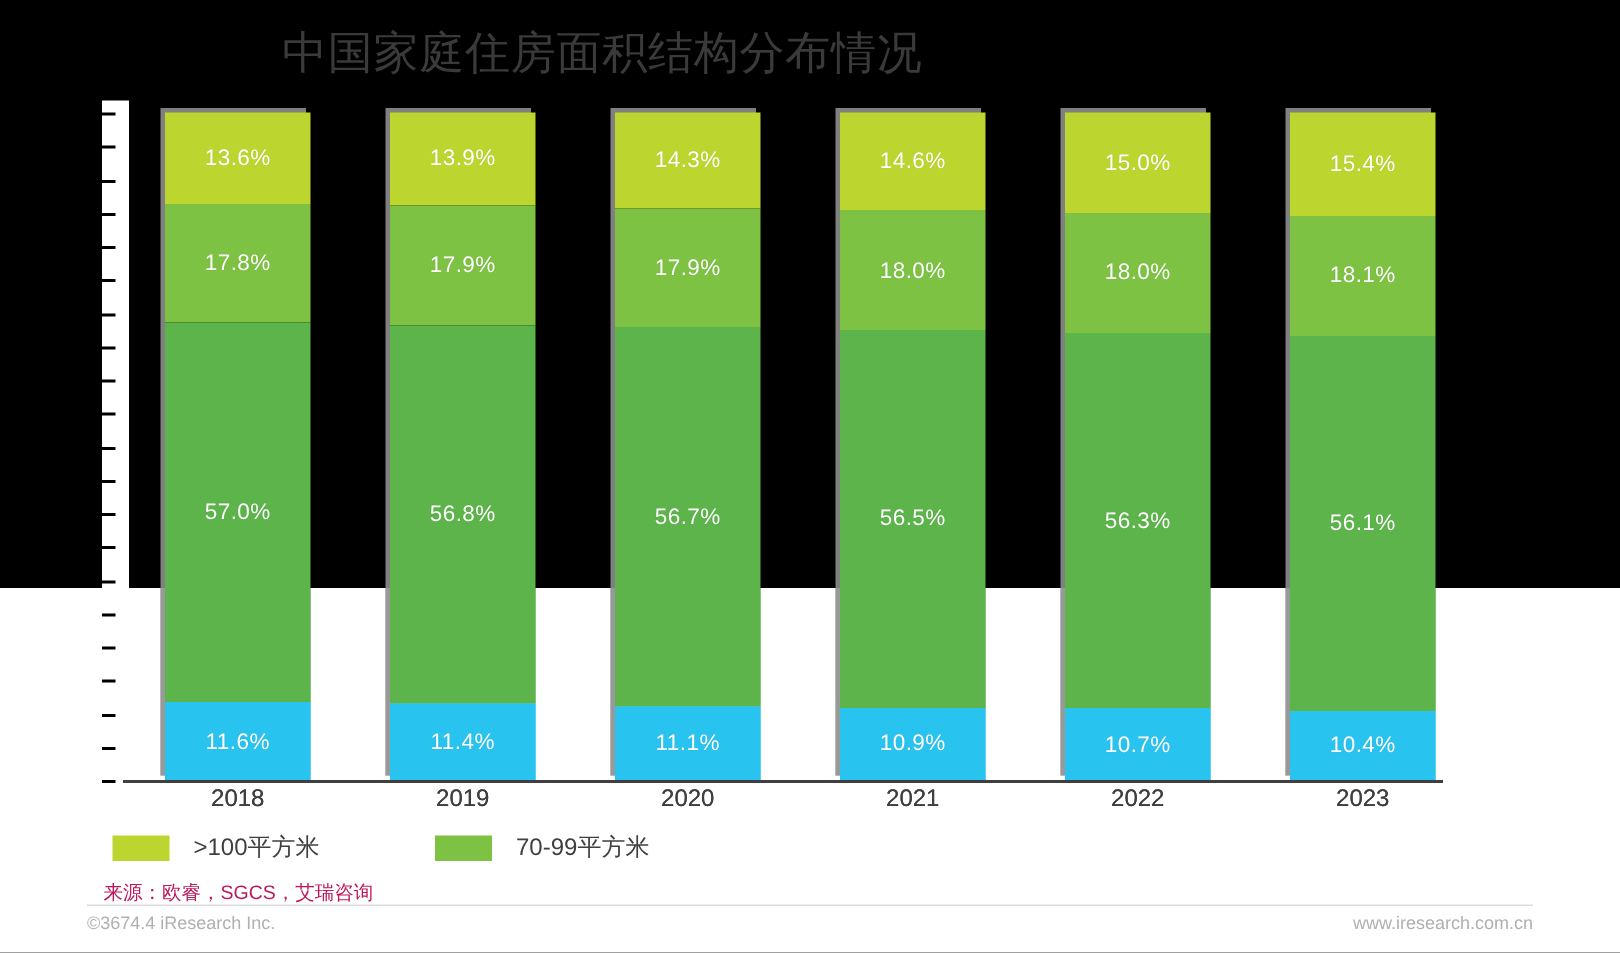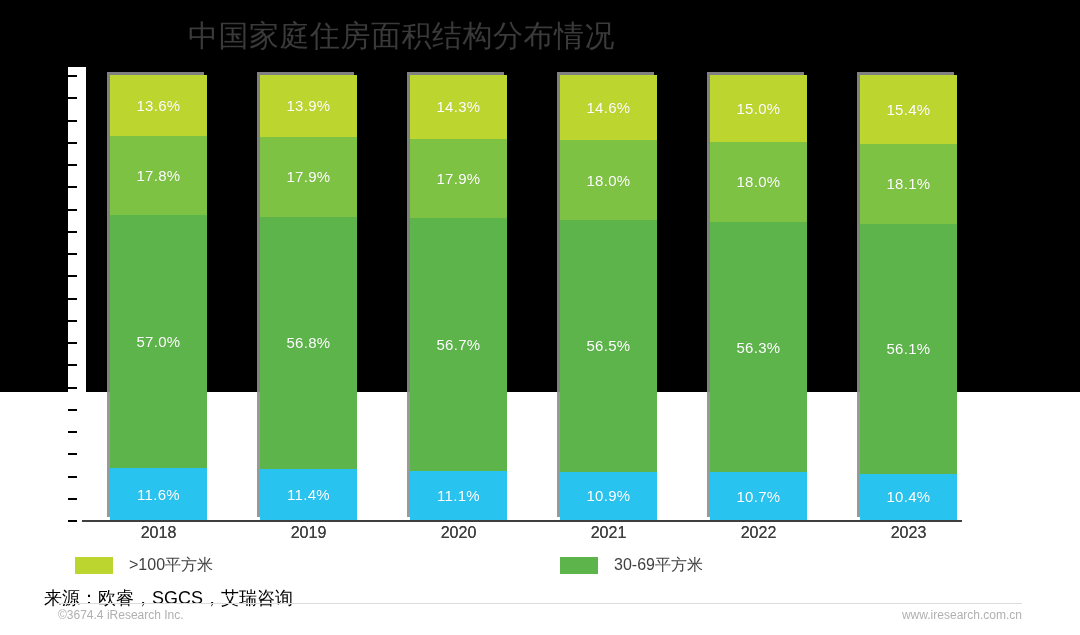--- a/index.html
+++ b/index.html
@@ -144,24 +144,24 @@
   }
   .legend-label {
     font-size: 16px;
     color: #3f3f3f;
     white-space: nowrap;
   }
 
   
   #source {
     position: absolute;
-    left: 44px;
+    left: 69px;
     top: 586px;
-    font-size: 18px;
-    color: #000000;
+    font-size: 13px;
+    color: #be185d;
     white-space: nowrap;
   }
   #footer-rule {
     position: absolute;
     left: 58px;
     top: 603px;
     width: 964px;
     height: 1px;
     background: #dcdcdc;
   }
@@ -455,23 +455,23 @@
 
   <div id="title-block">
     <div id="title-text">中国家庭住房面积结构分布情况</div>
   </div>
 
   <div id="legend">
       <div class="legend-item" style="left: 15px;">
         <div class="legend-swatch" style="background: rgb(189, 214, 47);"></div>
         <div class="legend-label">&gt;100平方米</div>
       </div>
-      <div class="legend-item" style="left: 500px;">
-        <div class="legend-swatch" style="background: rgb(92, 180, 74);"></div>
-        <div class="legend-label">30-69平方米</div>
+      <div class="legend-item" style="left: 230px;">
+        <div class="legend-swatch" style="background: rgb(125, 194, 66);"></div>
+        <div class="legend-label">70-99平方米</div>
       </div>
     </div>
 
   <div id="source">来源：欧睿，SGCS，艾瑞咨询</div>
   <div id="footer-rule"></div>
   <div id="copyright">©3674.4 iResearch Inc.</div>
   <div id="website">www.iresearch.com.cn</div>
 
 </div>
 

